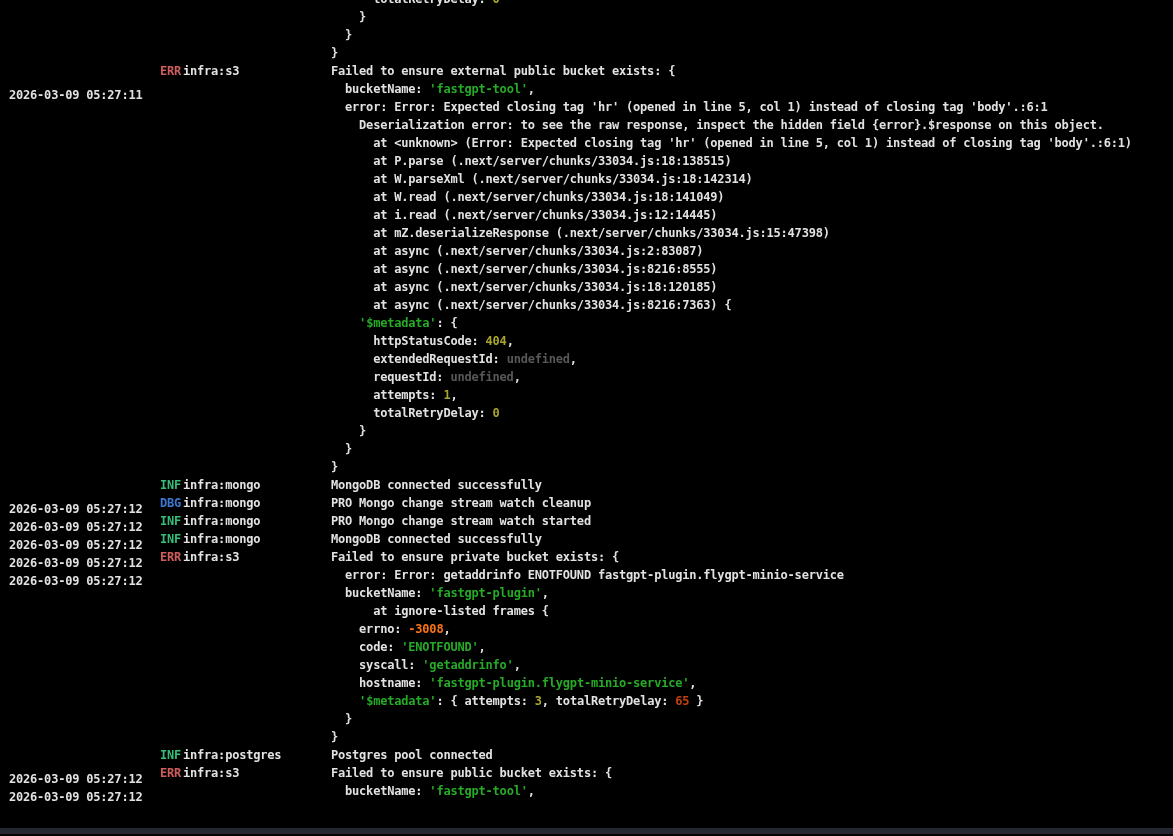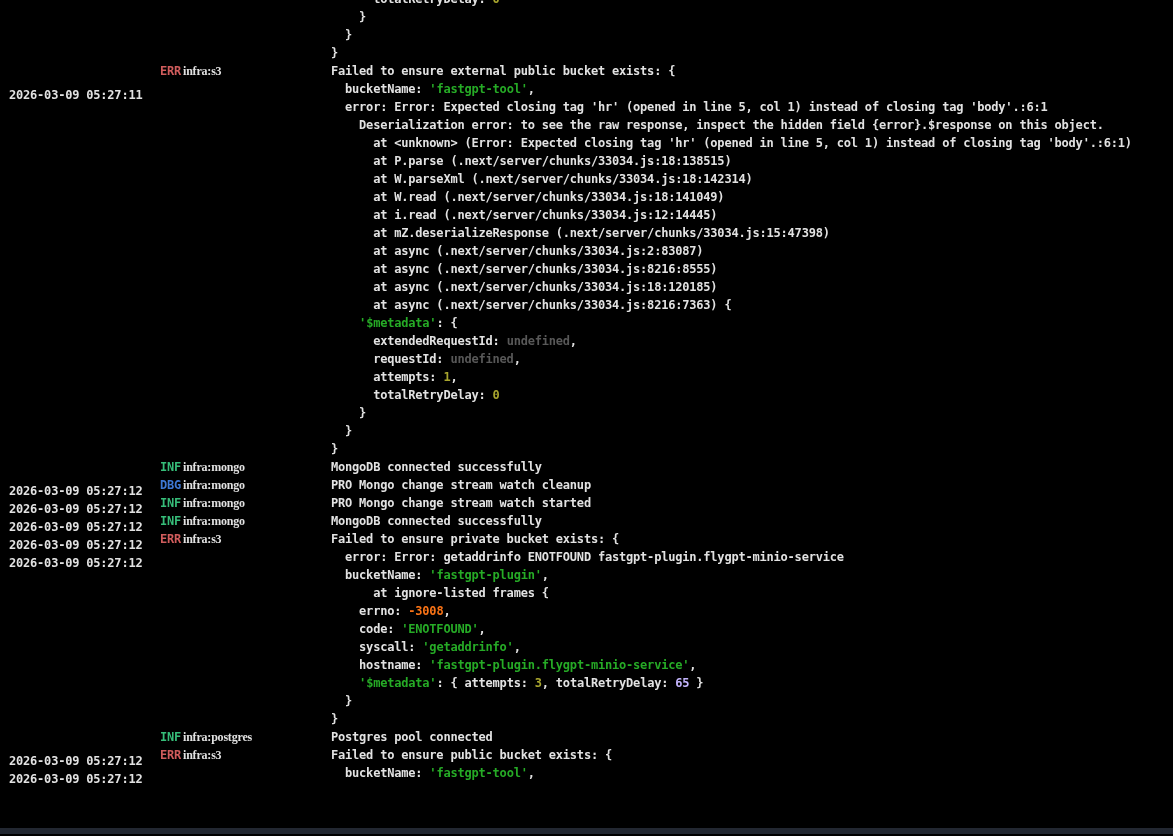--- a/index.html
+++ b/index.html
@@ -25,21 +25,21 @@
     left: 0;
     right: 0;
   }
   .line {
     position: relative;
     height: 18px;
     white-space: pre;
   }
   .ts  { position: absolute; left: 9px; margin-top: 24px;   }
   .lvl { position: absolute; left: 160px; }
-  .svc { position: absolute; left: 183px; font-family: Liberation Serif, serif; }
+  .svc { position: absolute; left: 183px; }
   .msg { position: absolute; left: 331px; }
   .hscrollbar {
     position: absolute;
     left: 0;
     bottom: 2px;
     height: 6px;
     width: 100%;
   }
 </style>
 </head>
@@ -59,40 +59,41 @@
       <div class="line"><span class="msg"><span class="">      at P.parse (.next/server/chunks/33034.js:18:138515)</span></span></div>
       <div class="line"><span class="msg"><span class="">      at W.parseXml (.next/server/chunks/33034.js:18:142314)</span></span></div>
       <div class="line"><span class="msg"><span class="">      at W.read (.next/server/chunks/33034.js:18:141049)</span></span></div>
       <div class="line"><span class="msg"><span class="">      at i.read (.next/server/chunks/33034.js:12:14445)</span></span></div>
       <div class="line"><span class="msg"><span class="">      at mZ.deserializeResponse (.next/server/chunks/33034.js:15:47398)</span></span></div>
       <div class="line"><span class="msg"><span class="">      at async (.next/server/chunks/33034.js:2:83087)</span></span></div>
       <div class="line"><span class="msg"><span class="">      at async (.next/server/chunks/33034.js:8216:8555)</span></span></div>
       <div class="line"><span class="msg"><span class="">      at async (.next/server/chunks/33034.js:18:120185)</span></span></div>
       <div class="line"><span class="msg"><span class="">      at async (.next/server/chunks/33034.js:8216:7363) {</span></span></div>
       <div class="line"><span class="msg"><span class="">    </span><span class="" style="color: rgb(38, 171, 38);">'$metadata'</span><span class="">: {</span></span></div>
+      <div class="line"><span class="msg"><span class="">      httpStatusCode: </span><span class="" style="color: rgb(168, 165, 46);">404</span><span class="">,</span></span></div>
       <div class="line"><span class="msg"><span class="">      extendedRequestId: </span><span class="" style="color: rgb(88, 88, 88);">undefined</span><span class="">,</span></span></div>
       <div class="line"><span class="msg"><span class="">      requestId: </span><span class="" style="color: rgb(88, 88, 88);">undefined</span><span class="">,</span></span></div>
       <div class="line"><span class="msg"><span class="">      attempts: </span><span class="" style="color: rgb(168, 165, 46);">1</span><span class="">,</span></span></div>
       <div class="line"><span class="msg"><span class="">      totalRetryDelay: </span><span class="" style="color: rgb(168, 165, 46);">0</span></span></div>
       <div class="line"><span class="msg"><span class="">    }</span></span></div>
       <div class="line"><span class="msg"><span class="">  }</span></span></div>
       <div class="line"><span class="msg"><span class="">}</span></span></div>
       <div class="line"><span class="ts">2026-03-09 05:27:12</span><span class="lvl" style="color: rgb(54, 189, 121);">INF</span><span class="svc">infra:mongo</span><span class="msg"><span class="">MongoDB connected successfully</span></span></div>
       <div class="line"><span class="ts">2026-03-09 05:27:12</span><span class="lvl" style="color: rgb(61, 120, 212);">DBG</span><span class="svc">infra:mongo</span><span class="msg"><span class="">PRO Mongo change stream watch cleanup</span></span></div>
       <div class="line"><span class="ts">2026-03-09 05:27:12</span><span class="lvl" style="color: rgb(54, 189, 121);">INF</span><span class="svc">infra:mongo</span><span class="msg"><span class="">PRO Mongo change stream watch started</span></span></div>
       <div class="line"><span class="ts">2026-03-09 05:27:12</span><span class="lvl" style="color: rgb(54, 189, 121);">INF</span><span class="svc">infra:mongo</span><span class="msg"><span class="">MongoDB connected successfully</span></span></div>
       <div class="line"><span class="ts">2026-03-09 05:27:12</span><span class="lvl" style="color: rgb(208, 92, 92);">ERR</span><span class="svc">infra:s3</span><span class="msg"><span class="">Failed to ensure private bucket exists: {</span></span></div>
       <div class="line"><span class="msg"><span class="">  error: Error: getaddrinfo ENOTFOUND fastgpt-plugin.flygpt-minio-service</span></span></div>
       <div class="line"><span class="msg"><span class="">  bucketName: </span><span class="" style="color: rgb(38, 171, 38);">'fastgpt-plugin'</span><span class="">,</span></span></div>
       <div class="line"><span class="msg"><span class="">      at ignore-listed frames {</span></span></div>
       <div class="line"><span class="msg"><span class="">    errno: </span><span class="" style="color: #f97316;">-3008</span><span class="">,</span></span></div>
       <div class="line"><span class="msg"><span class="">    code: </span><span class="" style="color: rgb(38, 171, 38);">'ENOTFOUND'</span><span class="">,</span></span></div>
       <div class="line"><span class="msg"><span class="">    syscall: </span><span class="" style="color: rgb(38, 171, 38);">'getaddrinfo'</span><span class="">,</span></span></div>
       <div class="line"><span class="msg"><span class="">    hostname: </span><span class="" style="color: rgb(38, 171, 38);">'fastgpt-plugin.flygpt-minio-service'</span><span class="">,</span></span></div>
-      <div class="line"><span class="msg"><span class="">    </span><span class="" style="color: rgb(38, 171, 38);">'$metadata'</span><span class="">: { attempts: </span><span class="" style="color: rgb(168, 165, 46);">3</span><span class="">, totalRetryDelay: </span><span class="" style="color: #c4b5fd;">65</span><span class=""> }</span></span></div>
+      <div class="line"><span class="msg"><span class="">    </span><span class="" style="color: rgb(38, 171, 38);">'$metadata'</span><span class="">: { attempts: </span><span class="" style="color: rgb(168, 165, 46);">3</span><span class="">, totalRetryDelay: </span><span class="" style="color: #c2410c;">65</span><span class=""> }</span></span></div>
       <div class="line"><span class="msg"><span class="">  }</span></span></div>
       <div class="line"><span class="msg"><span class="">}</span></span></div>
       <div class="line"><span class="ts">2026-03-09 05:27:12</span><span class="lvl" style="color: rgb(54, 189, 121);">INF</span><span class="svc">infra:postgres</span><span class="msg"><span class="">Postgres pool connected</span></span></div>
       <div class="line"><span class="ts">2026-03-09 05:27:12</span><span class="lvl" style="color: rgb(208, 92, 92);">ERR</span><span class="svc">infra:s3</span><span class="msg"><span class="">Failed to ensure public bucket exists: {</span></span></div>
       <div class="line"><span class="msg"><span class="">  bucketName: </span><span class="" style="color: rgb(38, 171, 38);">'fastgpt-tool'</span><span class="">,</span></span></div>
     </div>
   <div class="hscrollbar" id="hscrollbar" style="background: rgb(34, 39, 49);"></div>
 </div>
 
 </body></html>

